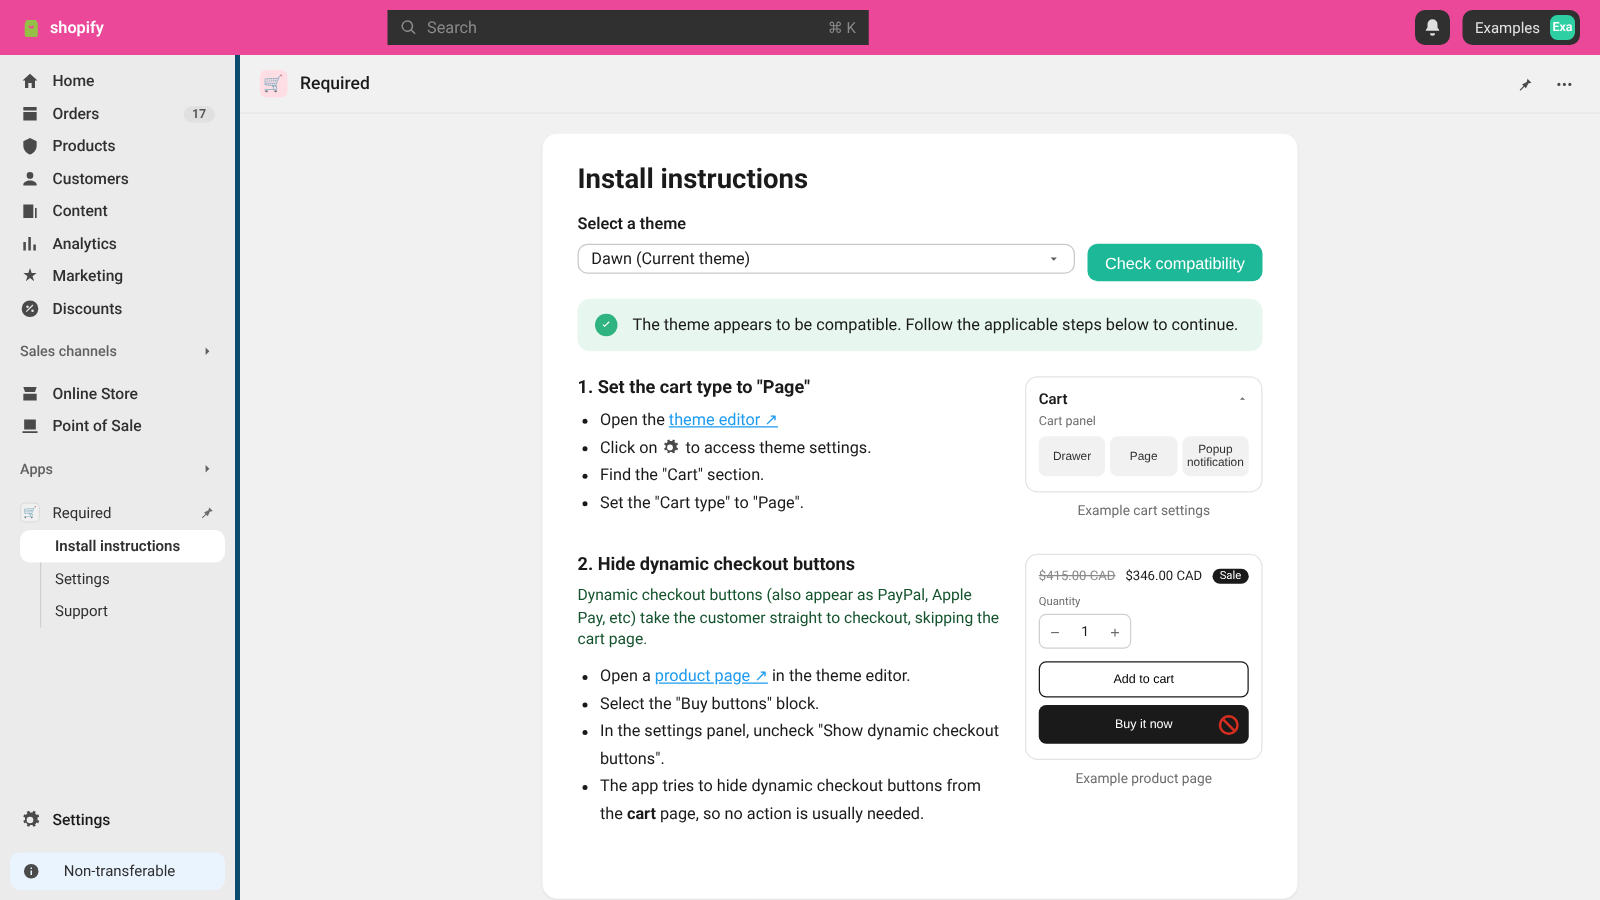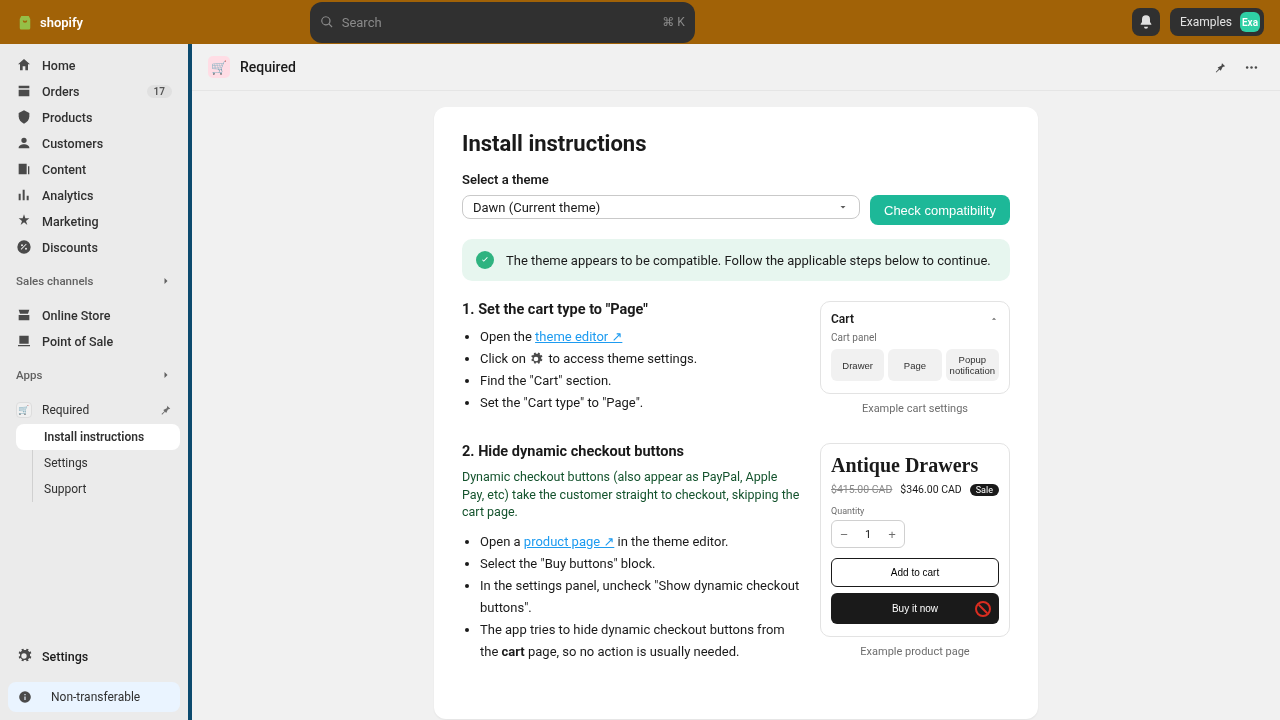--- a/index.html
+++ b/index.html
@@ -1,23 +1,23 @@
 <!DOCTYPE html>
 <html><head>
 <meta charset="utf-8">
 <style>
 * { margin: 0; padding: 0; box-sizing: border-box; }
 body { font-family: -apple-system, BlinkMacSystemFont, "Segoe UI", Roboto, sans-serif; font-size: 13px; color: #1a1a1a; background: #f1f1f1; width: 1280px; height: 720px; overflow: hidden; }
 
 
-.topbar { background: #a16207; height: 44px; display: flex; align-items: center; padding: 0 16px; gap: 16px; }
+.topbar { background: #ec4899; height: 44px; display: flex; align-items: center; padding: 0 16px; gap: 16px; }
 .logo-area { display: flex; align-items: center; gap: 6px; color: #fff; font-weight: 600; }
 .logo-bag { width: 18px; height: 18px; fill: #95bf47; }
 .search-wrap { flex: 0 0 385px; margin-left: auto; margin-right: auto; }
-.search { background: #303030; border-radius: 12px; height: 41px; display: flex; align-items: center; padding: 0 10px; gap: 8px; color: #8a8a8a; }
+.search { background: #303030; border-radius: 0; height: 28px; display: flex; align-items: center; padding: 0 10px; gap: 8px; color: #8a8a8a; }
 .search svg { width: 14px; height: 14px; fill: #8a8a8a; }
 .search-kbd { margin-left: auto; font-size: 12px; color: #8a8a8a; }
 .right-ctrls { display: flex; align-items: center; gap: 10px; margin-left: auto; }
 .bell-btn { width: 28px; height: 28px; border-radius: 8px; background: #303030; display: flex; align-items: center; justify-content: center; }
 .bell-btn svg { width: 16px; height: 16px; fill: #e0e0e0; }
 .acct { background: #303030; border-radius: 8px; height: 28px; display: flex; align-items: center; padding: 0 4px 0 10px; gap: 8px; color: #e3e3e3; font-size: 12px; }
 .acct-avatar { width: 20px; height: 20px; border-radius: 6px; background: #2fcfa4; color: #fff; display: flex; align-items: center; justify-content: center; font-size: 10px; font-weight: 600; }
 
 
 .shell { display: flex; height: calc(720px - 44px); }
@@ -320,21 +320,20 @@
             <div class="step-desc">Dynamic checkout buttons (also appear as PayPal, Apple Pay, etc) take the customer straight to checkout, skipping the cart page.</div>
             <ul class="bullets">
               <li><span>Open a </span><a href="#">product page ↗</a><span> in the theme editor.</span></li>
               <li>Select the "Buy buttons" block.</li>
               <li>In the settings panel, uncheck "Show dynamic checkout buttons".</li>
               <li><span>The app tries to hide dynamic checkout buttons from the </span><b>cart</b><span> page, so no action is usually needed.</span></li>
             </ul>
           </div>
           <div class="step-side">
             <div class="mini-card">
-              <div class="prod-title">Antique Drawers</div>
               <div class="price-row">
                 <span class="price-old">$415.00 CAD</span>
                 <span>$346.00 CAD</span>
                 <span class="sale-tag">Sale</span>
               </div>
               <div class="qty-lbl">Quantity</div>
               <div class="qty">
                 <button>−</button>
                 <span>1</span>
                 <button>+</button>

